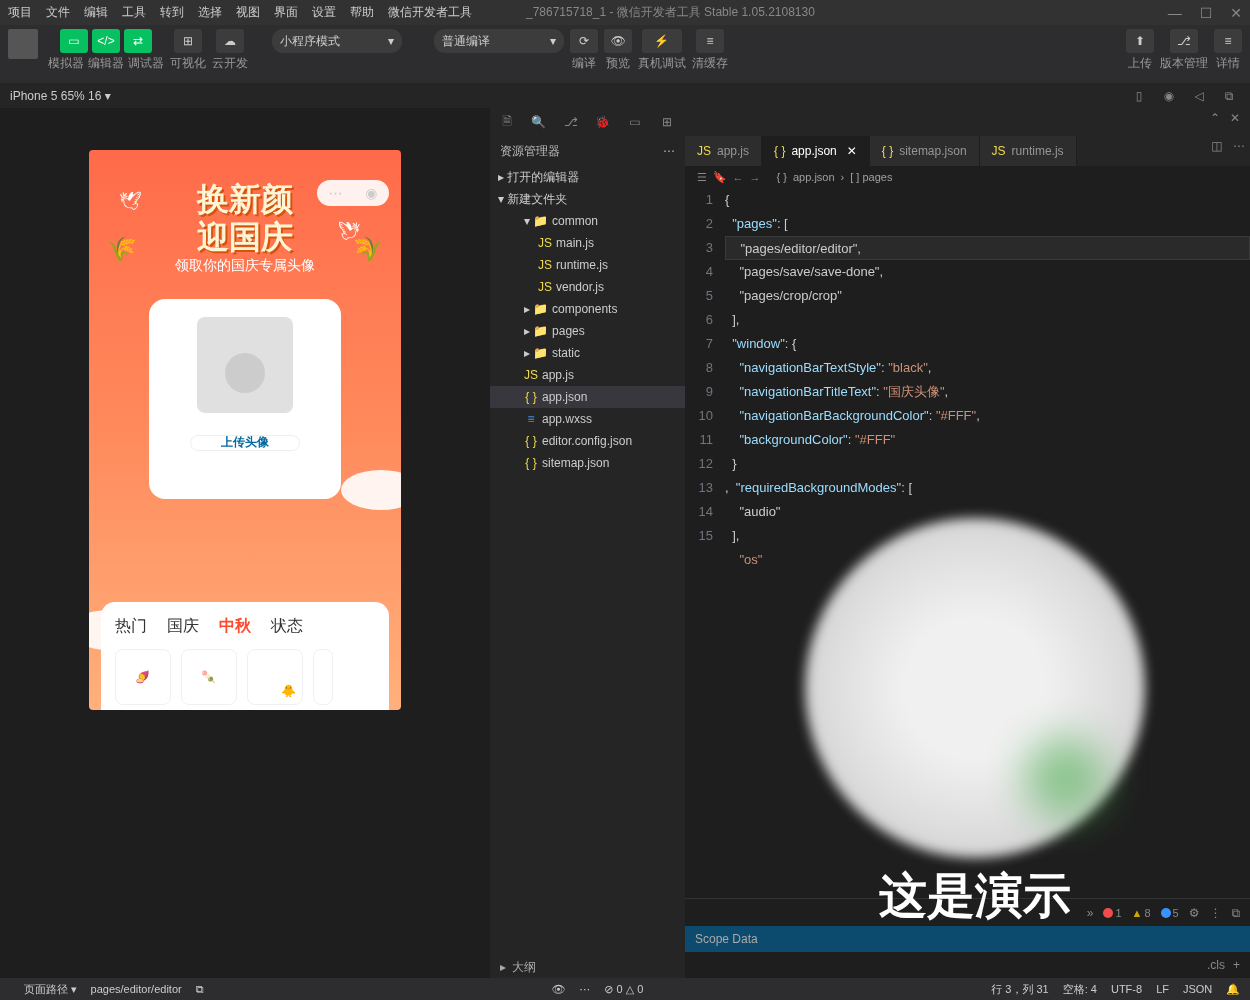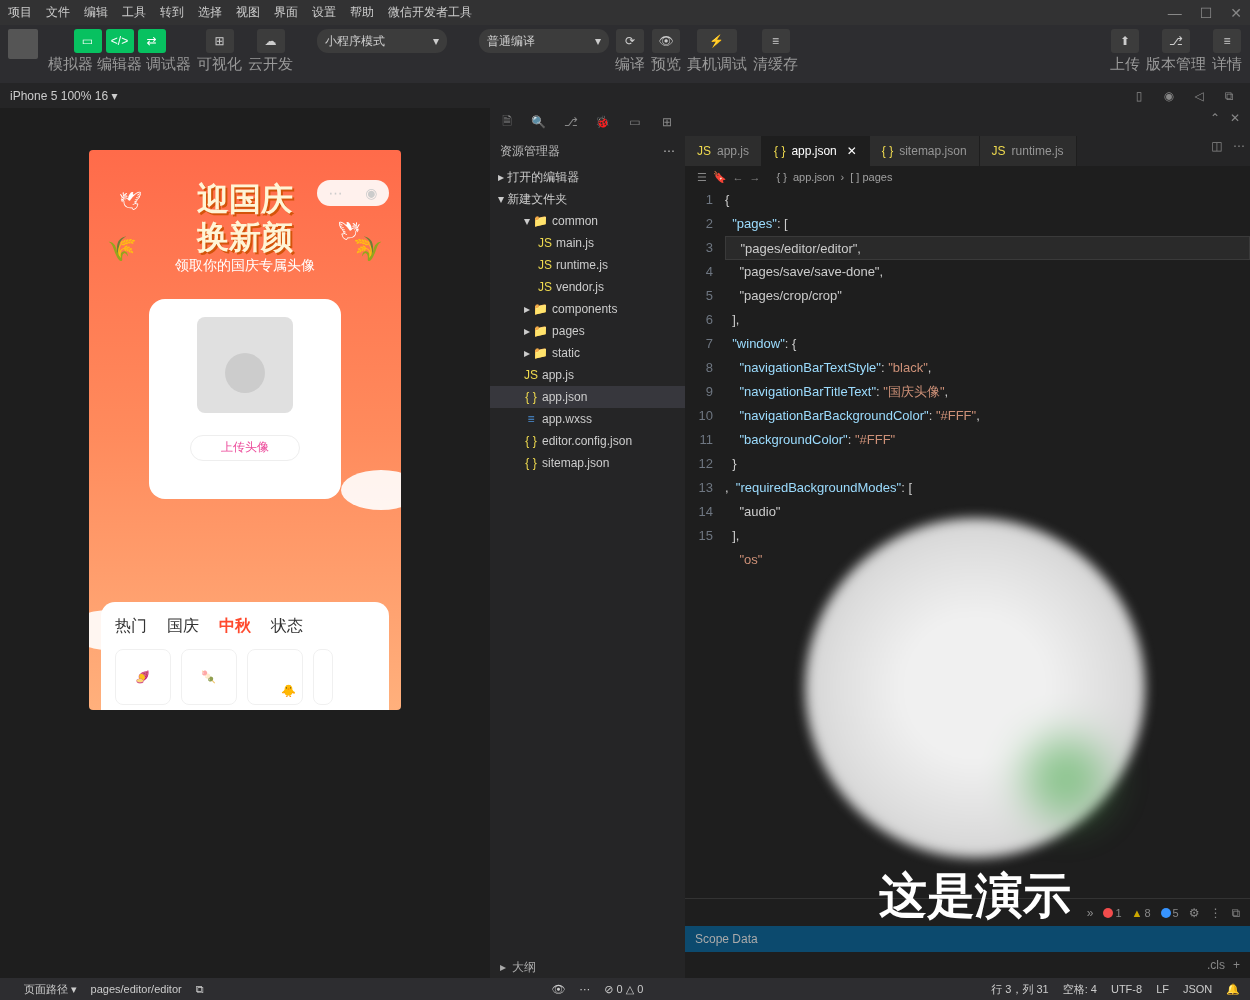--- a/index.html
+++ b/index.html
@@ -8,21 +8,21 @@
 .menu-item { color:#ccc; cursor:pointer; }
 .title-text { color:#888; margin-left:40px; flex:1; }
 .window-controls { display:flex; gap:18px; margin-left:auto; }
 .window-controls span { cursor:pointer; color:#888; font-size:14px; }
 .toolbar { height:58px; background:#2d2d30; display:flex; align-items:flex-start; padding:4px 8px; gap:6px; }
 .avatar { width:30px; height:30px; background:#555; border-radius:2px; margin-right:4px; }
 .btn-grp { display:flex; flex-direction:column; align-items:center; gap:2px; }
 .btn-grp .row { display:flex; gap:4px; }
 .btn-green { background:#07c160; width:28px; height:24px; border-radius:3px; display:flex; align-items:center; justify-content:center; color:#fff; cursor:pointer; }
 .btn-dark { background:#3c3c3c; width:28px; height:24px; border-radius:3px; display:flex; align-items:center; justify-content:center; color:#ccc; cursor:pointer; }
-.btn-label { font-size:15px; color:#999; }
+.btn-label { font-size:12px; color:#999; }
 .dropdown { background:#3c3c3c; height:24px; border-radius:11px; display:flex; align-items:center; padding:0 8px; gap:6px; color:#ccc; cursor:pointer; min-width:130px; justify-content:space-between; }
 .tool-right { margin-left:auto; display:flex; gap:6px; }
 .device-bar { height:25px; background:#252526; display:flex; align-items:center; padding:0 10px; gap:8px; }
 .device-bar .spacer { flex:1; }
 .icon-btn { width:22px; height:20px; display:flex; align-items:center; justify-content:center; color:#888; cursor:pointer; }
 .main { display:flex; height:870px; }
 .sim-panel { width:490px; background:#1e1e1e; display:flex; justify-content:center; padding-top:42px; }
 .phone { width:312px; height:560px; background:linear-gradient(180deg,#ff6b4a 0%,#ff8a5c 50%,#ffb07c 100%); border-radius:4px; position:relative; overflow:hidden; }
 .status-bar { height:22px; display:flex; align-items:center; padding:0 12px; color:#000; font-size:11px; font-weight:bold; }
 .status-bar .time { position:absolute; left:50%; transform:translateX(-50%); }
@@ -30,21 +30,21 @@
 .capsule { position:absolute; top:30px; right:12px; width:72px; height:26px; background:rgba(255,255,255,0.9); border-radius:13px; display:flex; align-items:center; justify-content:space-around; }
 .capsule span { font-size:14px; }
 .hero { text-align:center; padding-top:30px; position:relative; }
 .hero-title { font-size:32px; font-weight:bold; color:#fff5d6; text-shadow:2px 2px 0 #d4540a; line-height:1.2; }
 .hero-sub { color:#fff; font-size:14px; }
 .dove { position:absolute; color:#fff; font-size:18px; }
 .leaf { position:absolute; color:#ffd890; font-size:24px; }
 .card { margin:24px auto 0; width:192px; height:200px; background:#fff; border-radius:16px; display:flex; flex-direction:column; align-items:center; padding:18px; }
 .avatar-ph { width:96px; height:96px; background:#e0e0e0; border-radius:8px; display:flex; align-items:flex-end; justify-content:center; overflow:hidden; }
 .avatar-ph::before { content:""; width:40px; height:40px; background:#ccc; border-radius:50%; position:relative; top:-20px; }
-.upload-btn { margin-top:22px; width:110px; height:26px; border-radius:15px; border:1px solid #eee; background:#fff; color:#ec4899; font-size:12px; display:flex; align-items:center; justify-content:center; cursor:pointer; }
+.upload-btn { margin-top:22px; width:110px; height:16px; border-radius:15px; border:1px solid #eee; background:#fff; color:#0369a1; font-size:12px; display:flex; align-items:center; justify-content:center; cursor:pointer;font-weight:bold; }
 .tabs-card { position:absolute; bottom:0; left:12px; right:12px; height:108px; background:#fff; border-radius:14px 14px 0 0; padding:14px; }
 .tabs-row { display:flex; gap:20px; font-size:16px; }
 .tab { color:#333; cursor:pointer; }
 .tab.active { color:#ff4a2e; font-weight:bold; }
 .preview-row { display:flex; gap:10px; margin-top:12px; }
 .preview-item { width:56px; height:56px; border:1px solid #f0f0f0; border-radius:8px; display:flex; align-items:center; justify-content:center; }
 .cloud { position:absolute; width:80px; height:40px; background:#fff; border-radius:50%; opacity:0.9; }
 
 .editor-panel { flex:1; display:flex; flex-direction:column; background:#1e1e1e; }
 .editor-top { height:28px; background:#252526; display:flex; align-items:center; padding:0 6px; gap:10px; }
@@ -97,20 +97,21 @@
   <span class="menu-item">文件</span>
   <span class="menu-item">编辑</span>
   <span class="menu-item">工具</span>
   <span class="menu-item">转到</span>
   <span class="menu-item">选择</span>
   <span class="menu-item">视图</span>
   <span class="menu-item">界面</span>
   <span class="menu-item">设置</span>
   <span class="menu-item">帮助</span>
   <span class="menu-item">微信开发者工具</span>
+  <span class="title-text">_786715718_1 - 微信开发者工具 Stable 1.05.2108130</span>
   <div class="window-controls">
     <span>—</span>
     <span>☐</span>
     <span>✕</span>
   </div>
 </div>
 
 <div class="toolbar">
   <div class="avatar"></div>
   <div class="btn-grp">
@@ -169,43 +170,43 @@
         <span class="btn-label">版本管理</span>
       </div>
     <div class="btn-grp">
         <div class="btn-dark">≡</div>
         <span class="btn-label">详情</span>
       </div>
   </div>
 </div>
 
 <div class="device-bar">
-  <span>iPhone 5 100% 16 ▾</span>
+  <span>iPhone 5 65% 16 ▾</span>
   <div class="spacer"></div>
   <span class="icon-btn">▯</span>
   <span class="icon-btn">◉</span>
   <span class="icon-btn">◁</span>
   <span class="icon-btn">⧉</span>
 </div>
 
 <div class="main">
 
   <div class="sim-panel">
     <div class="phone">
       <div class="capsule">
           <span>⋯</span>
           <span>◉</span>
         </div>
       <div class="dove" style="top:40px;left:30px">🕊</div>
       <div class="dove" style="top:70px;right:40px;transform:scaleX(-1)">🕊</div>
       <div class="leaf" style="top:85px;left:18px">🌾</div>
       <div class="leaf" style="top:85px;right:18px;transform:scaleX(-1)">🌾</div>
       <div class="hero">
+        <div class="hero-title">换新颜</div>
         <div class="hero-title">迎国庆</div>
-        <div class="hero-title">换新颜</div>
         <div class="hero-sub">领取你的国庆专属头像</div>
       </div>
       <div class="card">
         <div class="avatar-ph"></div>
         <div class="upload-btn">上传头像</div>
       </div>
       <div class="cloud" style="right:-20px;top:320px"></div>
       <div class="cloud" style="left:-20px;bottom:60px"></div>
       <div class="tabs-card">
         <div class="tabs-row">

